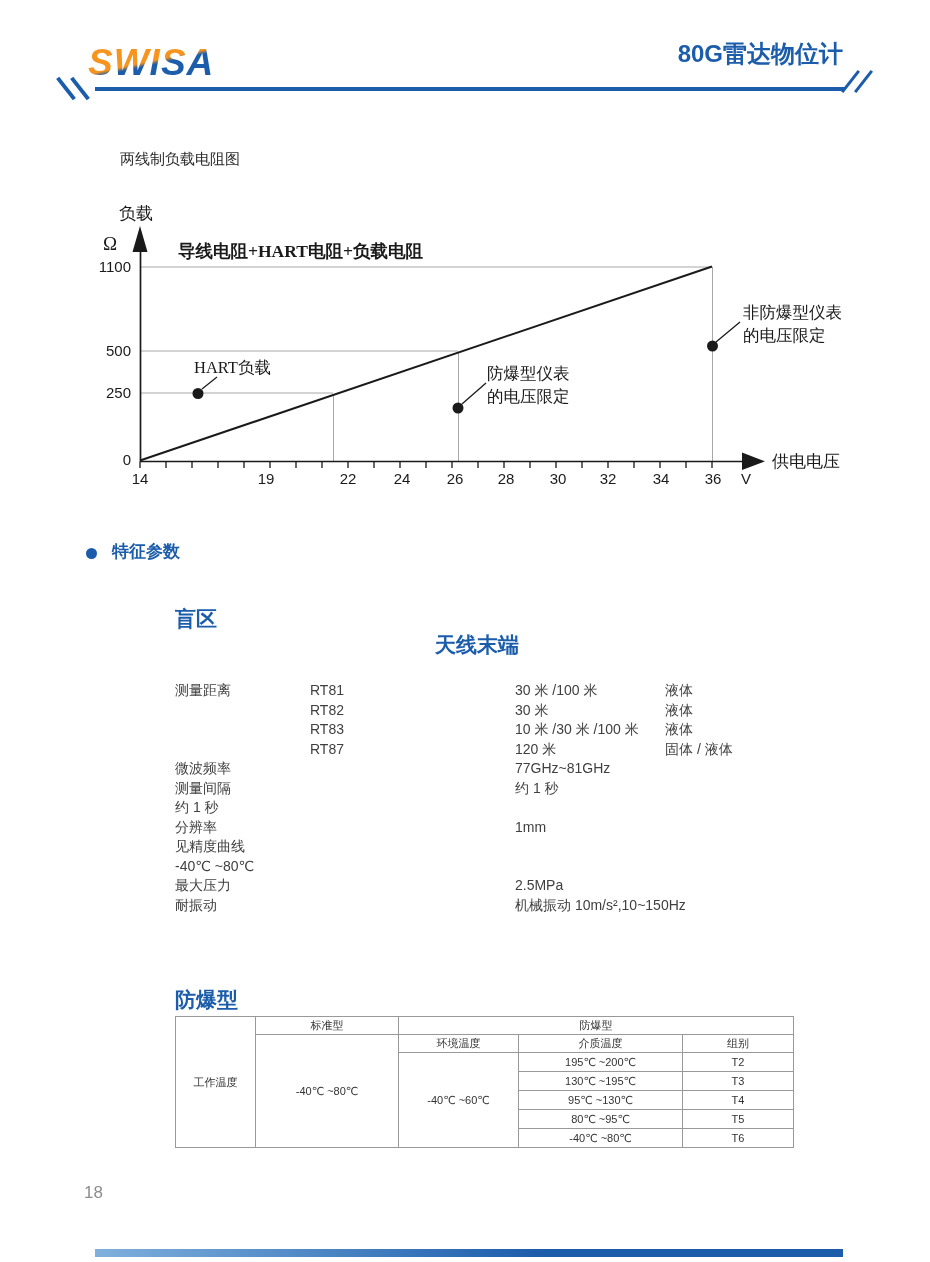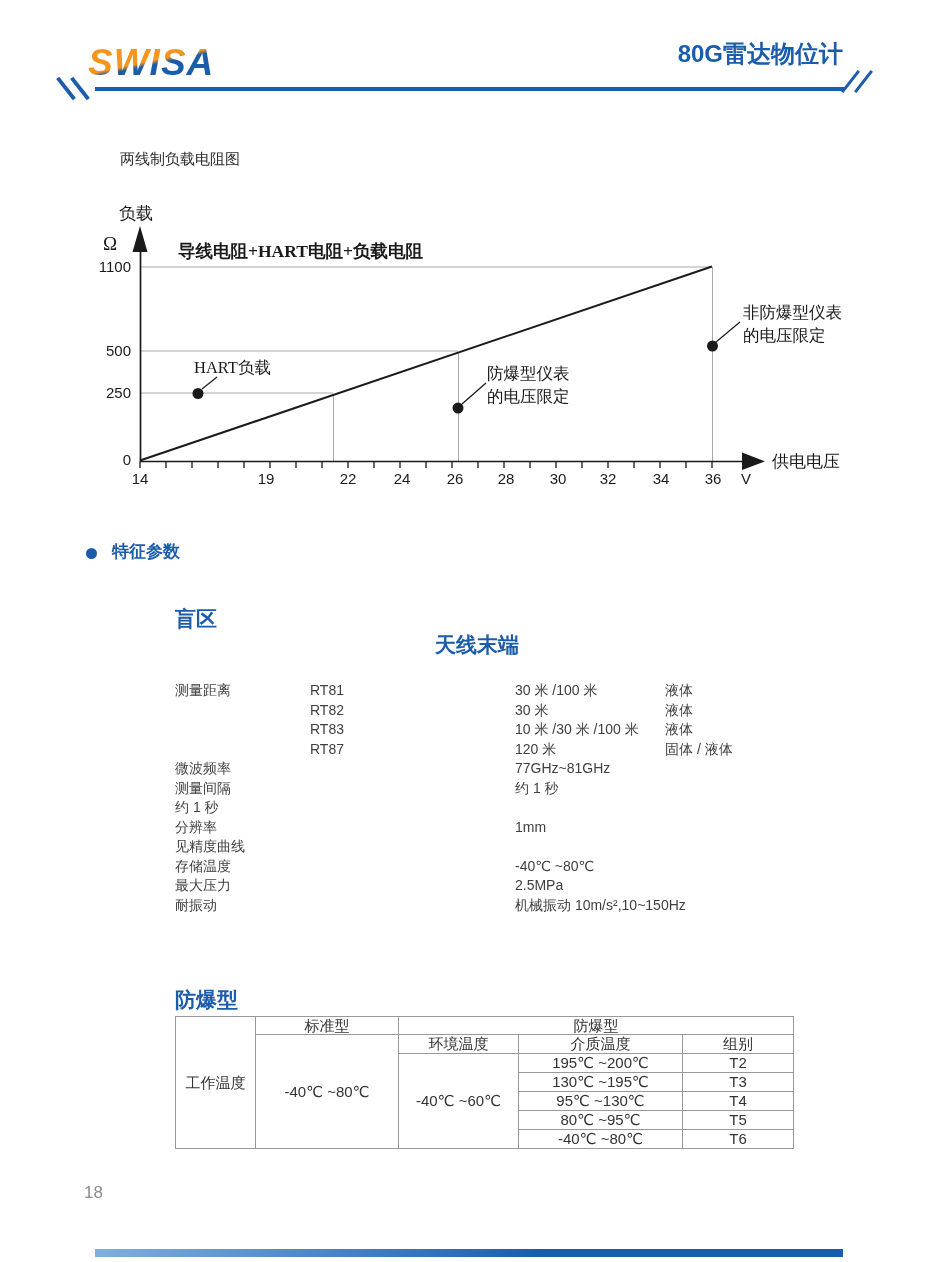--- a/index.html
+++ b/index.html
@@ -42,21 +42,21 @@
   .speclist{left:175px;top:681px;width:640px;font-size:14px;color:var(--body);}
   .srow{display:flex;line-height:19.5px;height:19.5px;white-space:nowrap;}
   .c-label{width:135px;}
   .c-model{width:205px;}
   .c-value{width:150px;}
   .c-medium{flex:1;}
   .c-plabel{width:340px;}
 
   
   .extable{left:175px;top:1016px;border-collapse:collapse;table-layout:fixed;}
-  .extable td{border:1px solid var(--tableborder);font-size:15px;color:#333;text-align:center;
+  .extable td{border:1px solid var(--tableborder);font-size:11px;color:#333;text-align:center;
               padding:0;height:17px;line-height:1.15;white-space:nowrap;}
   .extable tr.data td{height:18px;}
 
   .pagenum{left:84px;top:1183px;font-size:17px;color:#8c8c8c;text-align:center;}
   .footer-bar{left:95px;top:1249px;width:748px;height:8px;
               background:linear-gradient(90deg,#7fb0dd,#1b5cab 60%);}
 </style>
 </head>
 <body>
 
@@ -167,21 +167,20 @@
       <span>约 1 秒</span>
     </div>
     <div class="srow">
       <span class="c-plabel">分辨率</span>
       <span>1mm</span>
     </div>
     <div class="srow">
       <span>见精度曲线</span>
     </div>
     <div class="srow">
-      <span class="c-plabel">存储温度</span>
       <span>-40℃ ~80℃</span>
     </div>
     <div class="srow">
       <span class="c-plabel">最大压力</span>
       <span>2.5MPa</span>
     </div>
     <div class="srow">
       <span class="c-plabel">耐振动</span>
       <span>机械振动 10m/s²,10~150Hz</span>
     </div>

